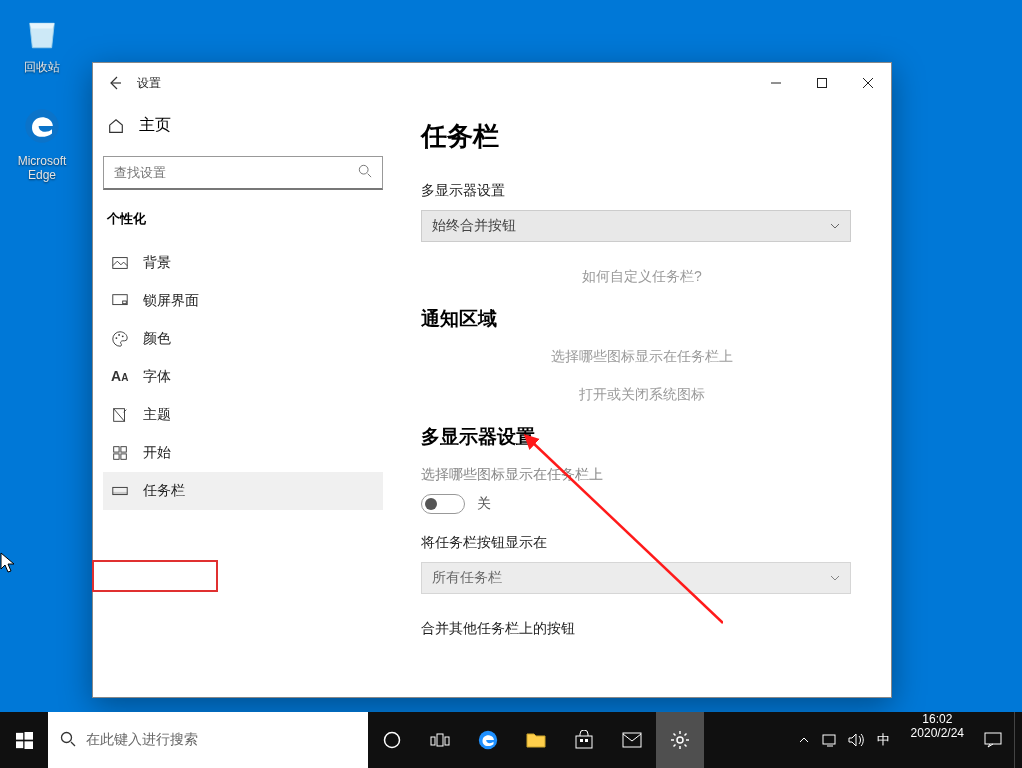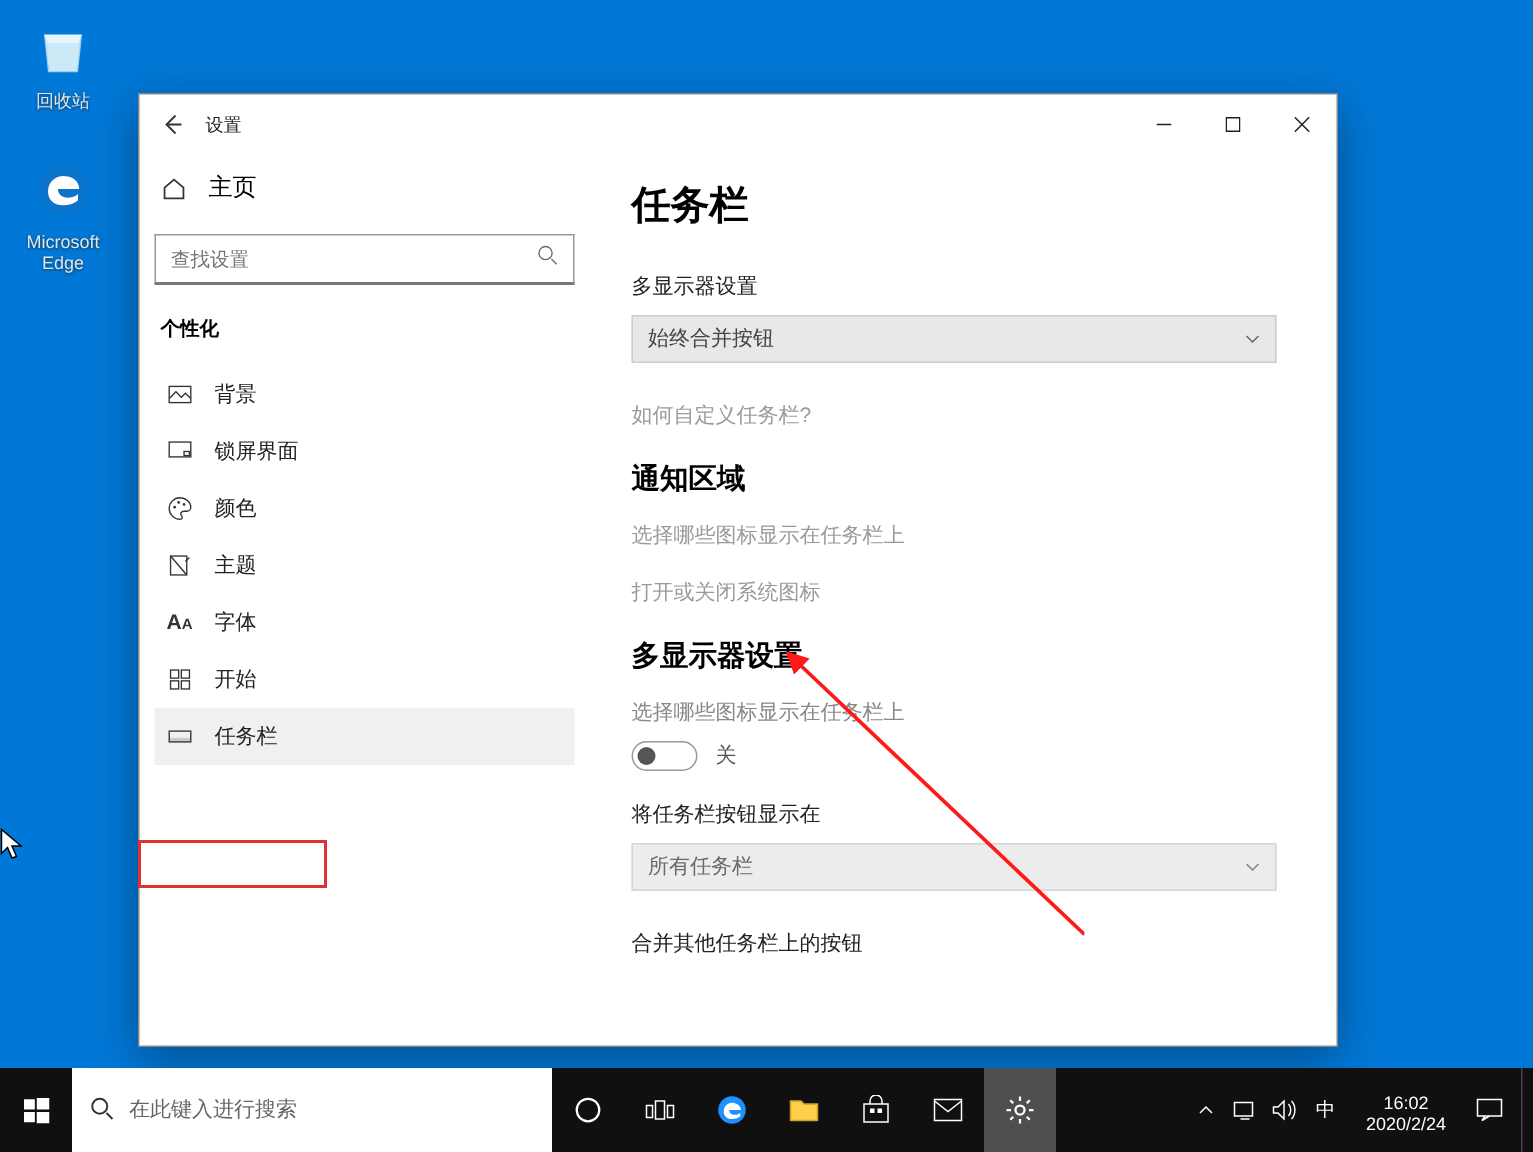--- a/index.html
+++ b/index.html
@@ -32,40 +32,40 @@
 .section-title { font-size: 13px; font-weight: 700; margin: 0 4px 16px; }
 .nav-item { display: flex; align-items: center; gap: 14px; padding: 10px 8px; cursor: pointer; color: #222; font-size: 14px; }
 .nav-item svg,.nav-item .nico { width: 18px; height: 18px; flex: 0 0 18px; color:#333; }
 .nav-item.selected { background: #f0f0f0; }
 .highlight { position: absolute; border: 2px solid #e03030; pointer-events: none; }
 
 .content { flex: 1; padding: 10px 28px 0 28px; overflow-y: auto; position: relative; }
 .content h1 { font-size: 26px; font-weight: 600; margin: 6px 0 28px; }
 .ctrl-label { font-size: 14px; color: #222; margin-bottom: 10px; }
 .dropdown { display:flex; align-items:center; justify-content:space-between; background: #e8e8e8; border: 1px solid #ccc; height: 32px; padding: 0 10px; font-size: 14px; color: #444; margin-bottom: 26px; width: 430px; cursor:pointer; }
-.link { color: #9a9a9a; font-size: 14px; margin-bottom: 20px; cursor: pointer; display: block; }
+.link { color: #9a9a9a; font-size: 14px; margin-bottom: 20px; cursor: pointer; display: block; text-align: center; }
 .h2 { font-size: 19px; font-weight: 600; margin: 18px 0 16px; }
 .toggle-row { display: flex; align-items: center; gap: 12px; margin-bottom: 20px; }
 .toggle { width: 44px; height: 20px; border: 1px solid #999; border-radius: 10px; position: relative; background: #fff; cursor: pointer; }
 .toggle .knob { position: absolute; left: 3px; top: 3px; width: 12px; height: 12px; border-radius: 50%; background: #555; }
 .toggle-label { font-size: 14px; color: #555; }
 .grey-note { font-size: 14px; color: #888; margin-bottom: 10px; }
 
 .arrow-annot { position: absolute; pointer-events: none; }
 
 
 .taskbar { position: absolute; left: 0; right: 0; bottom: 0; height: 56px; background: #101010; display: flex; align-items: stretch; color: #fff; }
 .tb-btn { width: 48px; display: flex; align-items: center; justify-content: center; cursor: pointer; }
 .tb-search { flex: 0 0 320px; background: #fff; color: #666; display: flex; align-items: center; padding: 0 12px; font-size: 14px; gap: 10px; }
 .tb-search .sico { color: #333; }
 .tb-spacer { flex: 1; }
 .tb-active { background: #4f4f4f; }
 .tray { display: flex; align-items: center; gap: 4px; padding: 0 6px; font-size: 12px; }
 .tray .tico { width: 22px; display:flex; align-items:center; justify-content:center; cursor:pointer; }
-.clock { text-align: center; line-height: 14px; font-size: 12px; padding: 16px 8px; cursor:pointer; }
+.clock { text-align: center; line-height: 14px; font-size: 12px; padding: 0 8px; cursor:pointer; }
 .showdesk { width: 8px; border-left: 1px solid #444; cursor:pointer; }
 
 .cursor-img { position:absolute; left:0; top:552px; pointer-events:none; }
 </style>
 </head>
 <body>
 
 <div class="desktop">
   <div class="desktop-icon recycle-bin">
     <div class="ico">
@@ -148,29 +148,29 @@
       <div class="nav-item">
         <svg viewBox="0 0 20 20">
             <path d="M10 2a8 8 0 100 16c2 0 2-2 1-3s0-3 2-3h2a3 3 0 003-3c0-4-4-7-8-7z" fill="none" stroke="#333"></path>
             <circle cx="6" cy="9" r="1" fill="#333"></circle>
             <circle cx="9" cy="5.5" r="1" fill="#333"></circle>
             <circle cx="13" cy="7" r="1" fill="#333"></circle>
           </svg>
         <span>颜色</span>
       </div>
       <div class="nav-item">
+        <span class="nico" style="font-size:14px;font-weight:600;">A<span style="font-size:10px;">A</span></span>
+        <span>字体</span>
+      </div>
+      <div class="nav-item">
         <svg viewBox="0 0 20 20">
             <rect x="3" y="3" width="12" height="14" fill="none" stroke="#333"></rect>
             <path d="M17 4l-3 3M3 3l12 14" stroke="#333"></path>
           </svg>
         <span>主题</span>
-      </div>
-      <div class="nav-item">
-        <span class="nico" style="font-size:14px;font-weight:600;">A<span style="font-size:10px;">A</span></span>
-        <span>字体</span>
       </div>
       <div class="nav-item">
         <svg viewBox="0 0 20 20">
             <rect x="3" y="3" width="6" height="6" fill="none" stroke="#333"></rect>
             <rect x="11" y="3" width="6" height="6" fill="none" stroke="#333"></rect>
             <rect x="3" y="11" width="6" height="6" fill="none" stroke="#333"></rect>
             <rect x="11" y="11" width="6" height="6" fill="none" stroke="#333"></rect>
           </svg>
         <span>开始</span>
       </div>

